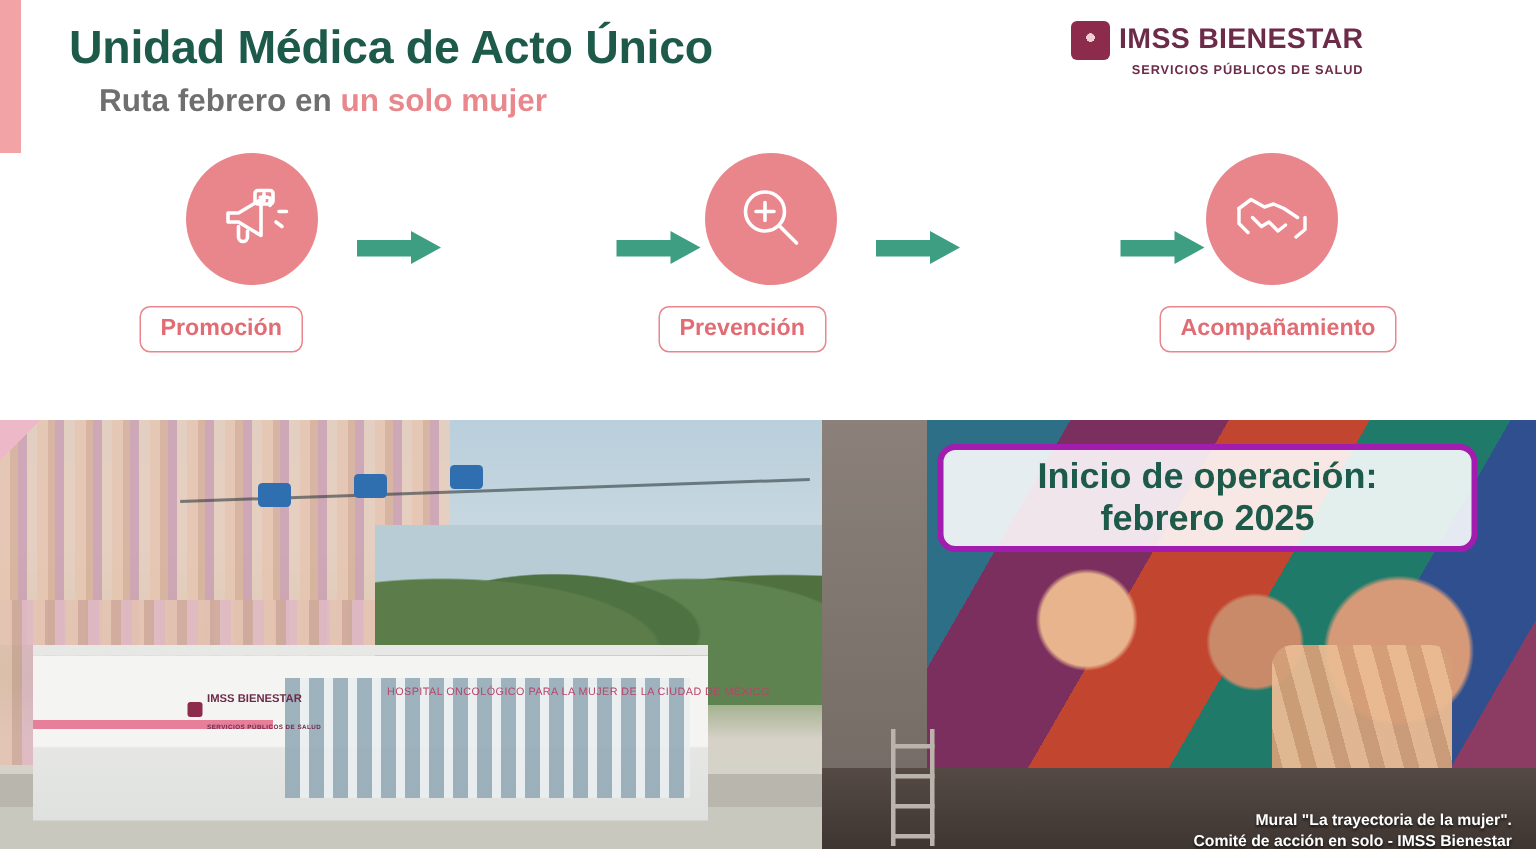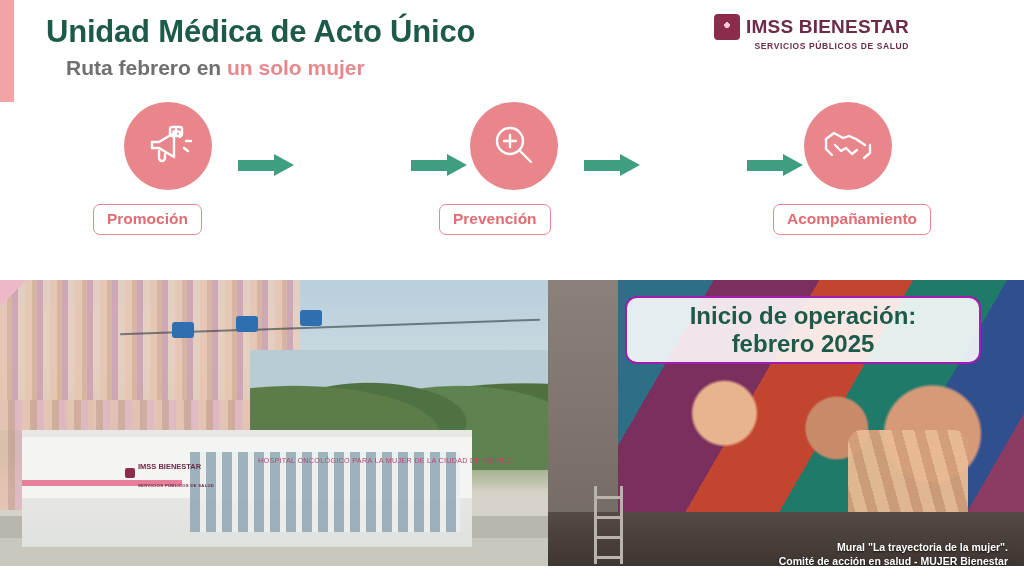--- a/index.html
+++ b/index.html
@@ -129,21 +129,21 @@
   .floor{position:absolute;left:0;top:232px;width:476px;height:64px;background:linear-gradient(#554a44,#3a322e);}
   .ladder{position:absolute;left:42px;top:206px;width:40px;height:78px;}
   .ladder .rail{position:absolute;top:0;width:3px;height:78px;background:#b9b3ab;}
   .ladder .r1{left:4px;}.ladder .r2{left:30px;}
   .ladder .rung{position:absolute;left:4px;width:29px;height:3px;background:#b9b3ab;}
 
   
   .badge{
     position:absolute;left:625px;top:296px;width:352px;height:64px;
     background:rgba(255,255,255,.88);
-    border:2px solid #a21caf;border-radius:12px;
+    border:4px solid #a21caf;border-radius:12px;
     display:flex;flex-direction:column;align-items:center;justify-content:center;
     color:#1d5a4a;font-weight:bold;font-size:24px;line-height:1.18;
   }
   .credit{
     position:absolute;right:16px;bottom:8px;text-align:right;
     color:#ffffff;font-size:10.5px;font-weight:bold;line-height:1.35;
     text-shadow:0 1px 2px rgba(0,0,0,.8);
   }
   .bottom-strip{position:absolute;left:0;top:566px;width:1024px;height:10px;background:#ffffff;}
 </style>
@@ -262,21 +262,21 @@
           <span class="rail r2"></span>
         <span class="rung" style="top:10px;"></span>
         <span class="rung" style="top:30px;"></span>
         <span class="rung" style="top:50px;"></span>
         <span class="rung" style="top:70px;"></span>
       </div>
     </div>
 
     <div class="credit">
       <div>Mural "La trayectoria de la mujer".</div>
-      <div>Comité de acción en salud - MUJER Bienestar</div>
+      <div>Comité de acción en solo - IMSS Bienestar</div>
     </div>
   </div>
 
   <div class="badge">
     <div>Inicio de operación:</div>
     <div>febrero 2025</div>
   </div>
 
   <div class="bottom-strip"></div>
 </div>

